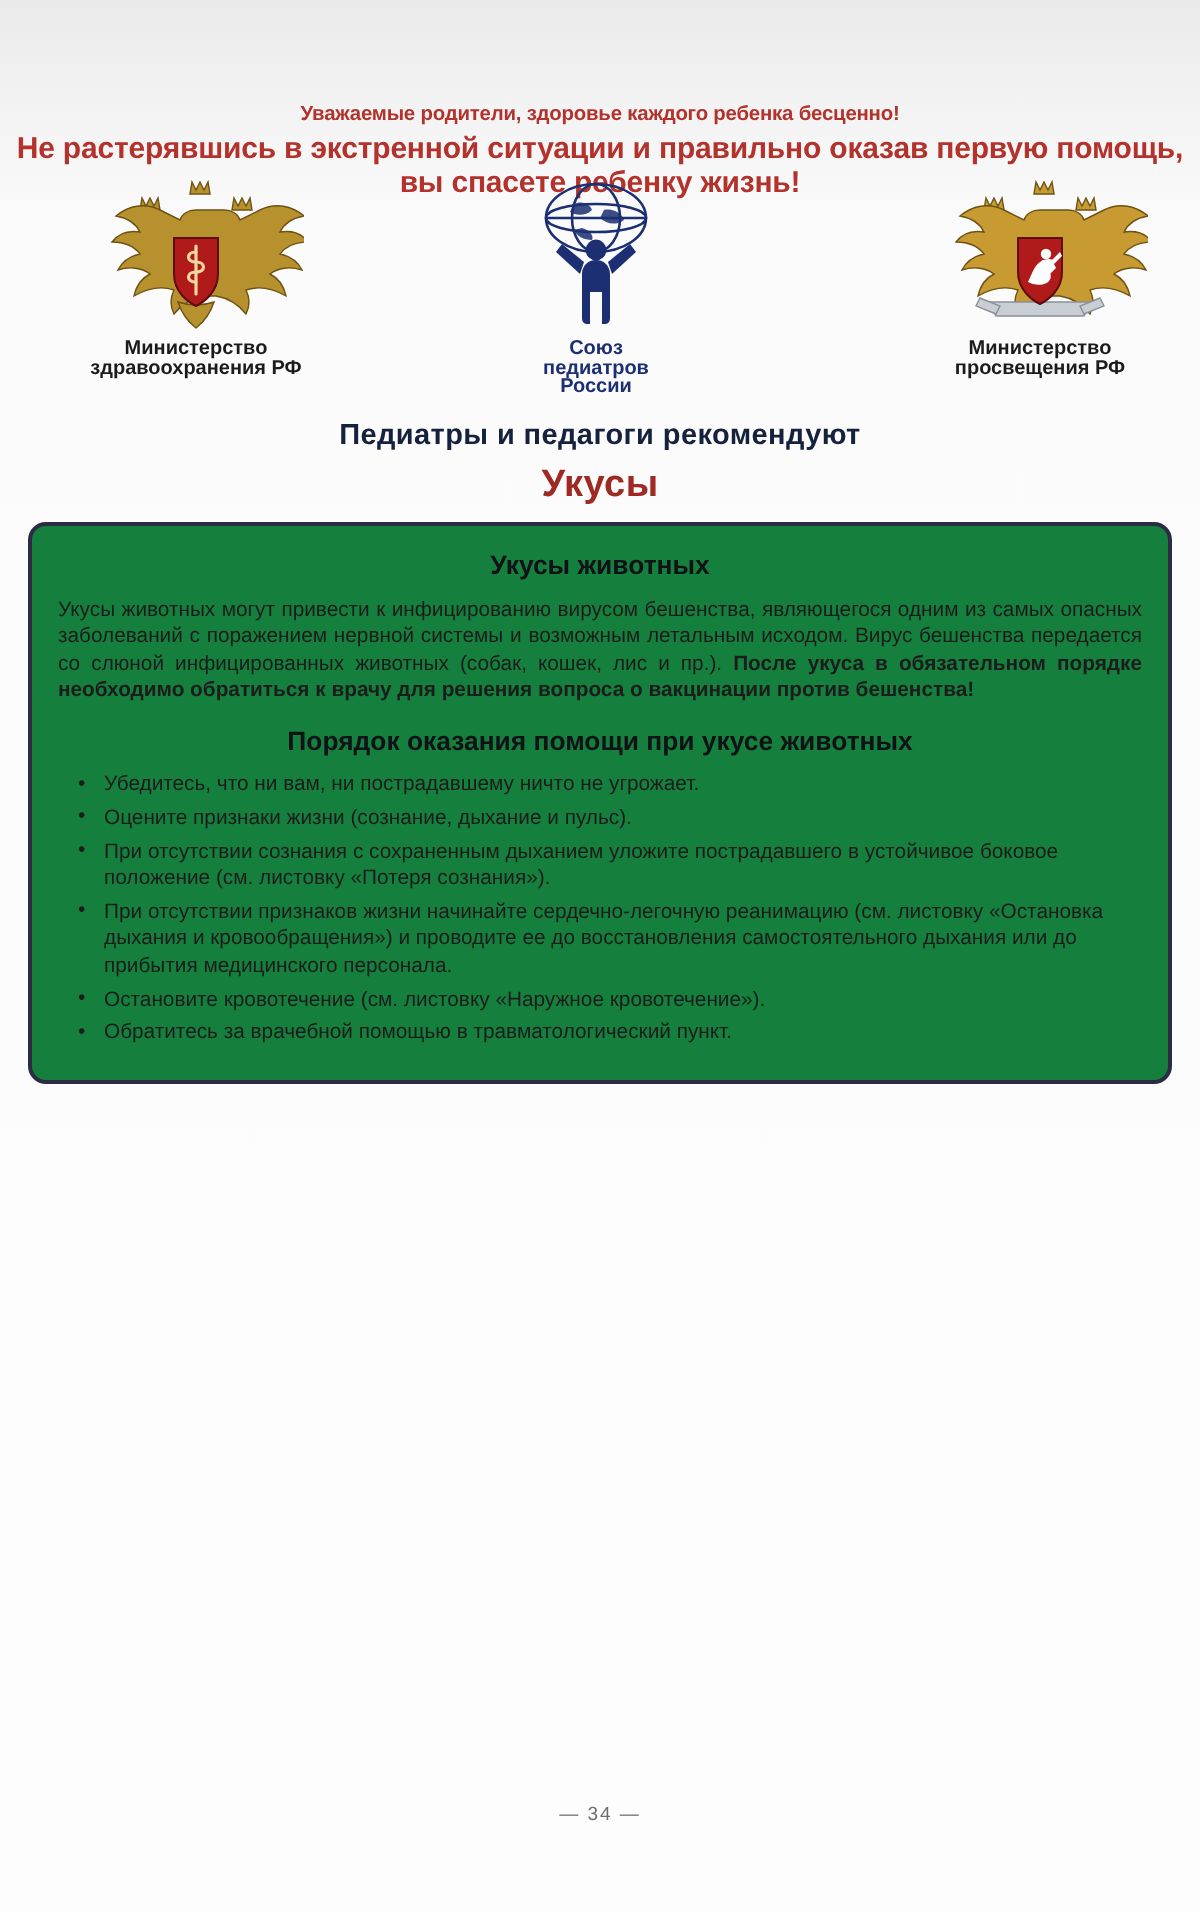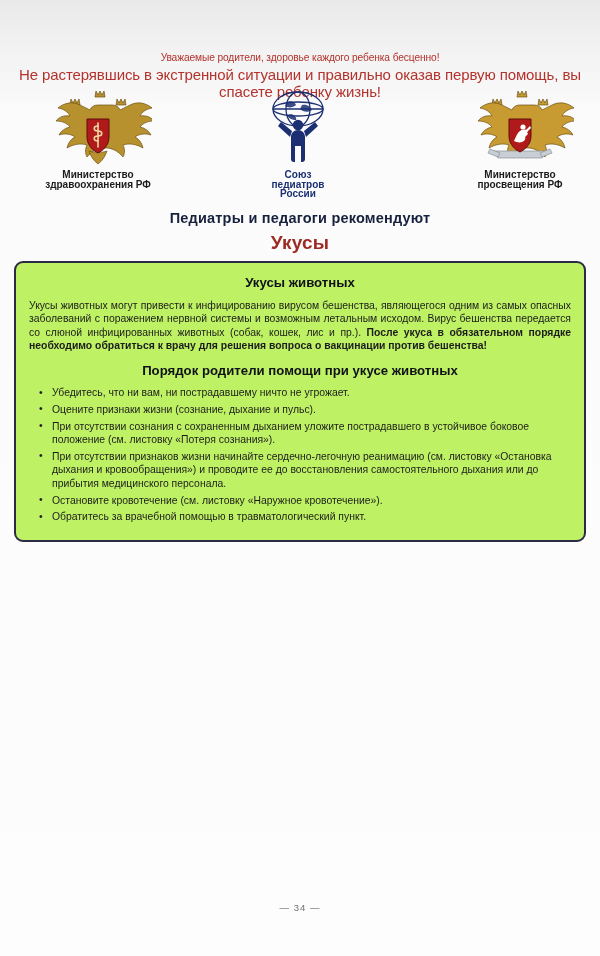--- a/index.html
+++ b/index.html
@@ -19,21 +19,21 @@
   .page {
     position: relative;
     width: 600px;
     height: 956px;
   }
 
   
   .appeal {
     text-align: center;
     color: #b3322c;
-    font-weight: normal;
+    font-weight: bold;
     letter-spacing: -0.1px;
   }
   .appeal-line1 {
     position: absolute;
     top: 52px;
     left: 0;
     right: 0;
     font-size: 10.2px;
   }
   .appeal-line2 {
@@ -102,21 +102,21 @@
   
   .card {
     position: absolute;
     top: 261px;
     left: 14px;
     width: 572px;
     min-height: 262px;
     box-sizing: border-box;
     border: 2px solid #2b2b45;
     border-radius: 9px;
-    background: #bef264;
+    background: #15803d;
     padding: 10px 13px 12px 13px;
   }
 
   .section-heading {
     text-align: center;
     font-size: 13.2px;
     font-weight: bold;
     color: #111118;
     margin: 2px 0 9px 0;
   }
@@ -280,21 +280,21 @@
 
   <div class="recommend">Педиатры и педагоги рекомендуют</div>
   <div class="doc-title">Укусы</div>
 
   <div class="card">
 
     <div class="section-heading">Укусы животных</div>
 
     <p class="para"><span>Укусы животных могут привести к инфицированию вирусом бешенства, являющегося одним из самых опасных заболеваний с поражением нервной системы и возможным летальным исходом. Вирус бешенства передается со слюной инфицированных животных (собак, кошек, лис и пр.). </span><b>После укуса в обязательном порядке необходимо обратиться к врачу для решения вопроса о вакцинации против бешенства!</b></p>
 
-    <div class="section-heading second">Порядок родители помощи при укусе животных</div>
+    <div class="section-heading second">Порядок оказания помощи при укусе животных</div>
 
     <ul class="steps">
       <li>Убедитесь, что ни вам, ни пострадавшему ничто не угрожает.</li>
       <li>Оцените признаки жизни (сознание, дыхание и пульс).</li>
       <li>При отсутствии сознания с сохраненным дыханием уложите пострадавшего в устойчивое боковое положение (см. листовку «Потеря сознания»).</li>
       <li>При отсутствии признаков жизни начинайте сердечно-легочную реанимацию (см. листовку «Остановка дыхания и кровообращения») и проводите ее до восстановления самостоятельного дыхания или до прибытия медицинского персонала.</li>
       <li>Остановите кровотечение (см. листовку «Наружное кровотечение»).</li>
       <li>Обратитесь за врачебной помощью в травматологический пункт.</li>
     </ul>
 

